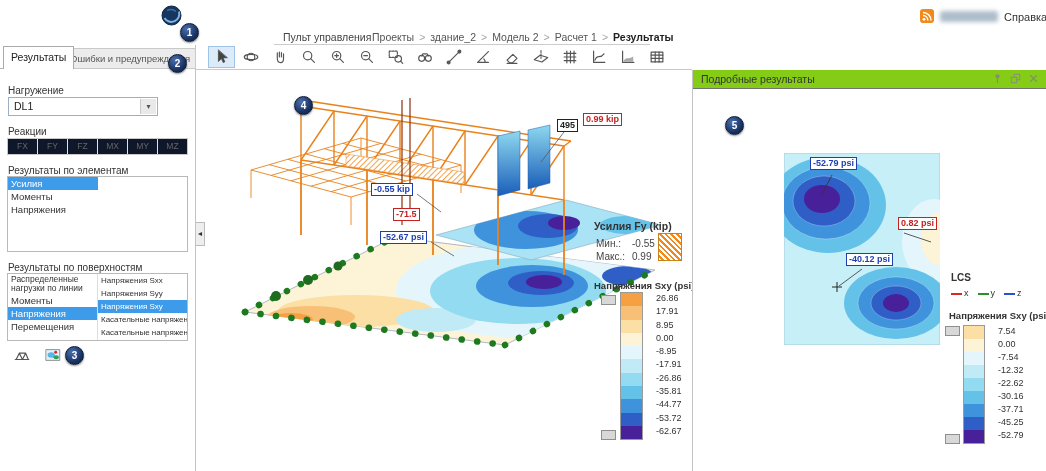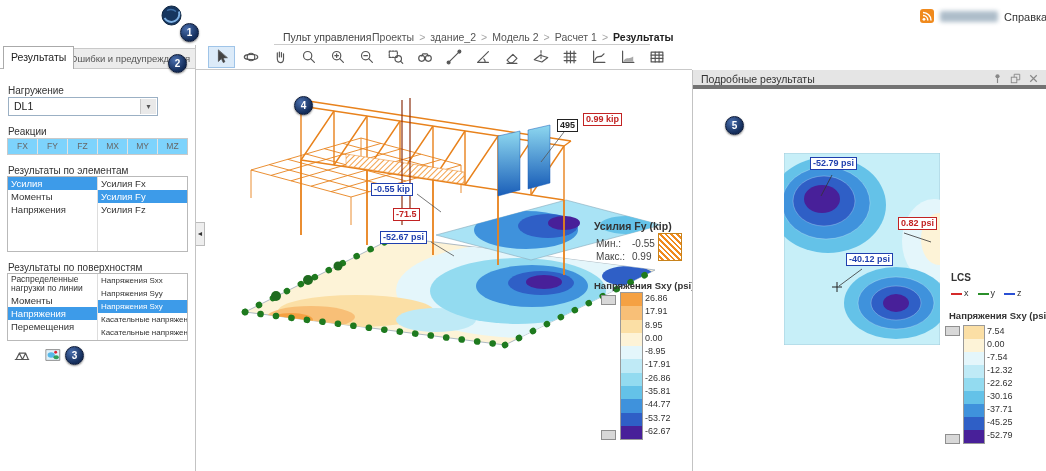--- a/index.html
+++ b/index.html
@@ -30,21 +30,21 @@
   #tab-results{left:3px;top:1px;height:23px;padding:0 7px;background:#fff;border:1px solid #aaa;border-bottom:none;
                z-index:2;font-size:10.5px;line-height:21px;color:#222}
   #tab-errors{left:64px;top:3px;height:21px;padding:0 5px;background:#ececec;border:1px solid #c9c9c9;
               font-size:9.5px;line-height:19px;color:#555}
   .lp-label{position:absolute;left:8px;font-size:10px;color:#333;white-space:nowrap}
   #load-select{position:absolute;left:8px;top:52px;width:150px;height:19px;border:1px solid #9bb0c4;background:#fff;
                box-sizing:border-box;font-size:10.5px;line-height:17px;padding-left:5px;color:#222;cursor:pointer}
   #load-arrow{position:absolute;right:1px;top:1px;width:15px;height:15px;background:#e9e9e9;border-left:1px solid #c8c8c8;
               text-align:center;font-size:8px;line-height:15px;color:#555}
   #reaction-buttons{position:absolute;left:7px;top:93px;width:181px;height:17px;border:1px solid #c9c9c9;
-                    display:flex;box-sizing:border-box;background:#7dd3fc}
+                    display:flex;box-sizing:border-box;background:#0f172a}
   .rx-btn{flex:1;font-size:8.5px;color:#666;text-align:center;line-height:15px;border-right:1px solid #e2e2e2;cursor:pointer}
   .rx-btn:last-child{border-right:none}
   .list-box{position:absolute;left:7px;width:181px;border:1px solid #b9b9b9;box-sizing:border-box;display:flex;background:#fff;overflow:hidden}
   #elem-box{top:131px;height:76px}
   #surf-box{top:228px;height:68px}
   .list-col{width:50%;overflow:hidden}
   .list-col + .list-col{border-left:1px solid #ddd}
   .lrow{font-size:9.5px;line-height:13px;height:13px;padding-left:3px;white-space:nowrap;overflow:hidden;color:#333;cursor:pointer}
   .lrow.small{font-size:8px}
   .lrow.wrap{white-space:normal;height:auto;line-height:9px;padding:1px 0 1px 3px;font-size:8.5px}
@@ -63,30 +63,30 @@
                    background:#eee;border:1px solid #bbb;border-left:none;text-align:center;cursor:pointer}
   .vlabel{position:absolute;font-size:9px;font-weight:bold;background:#fff;border:1px solid;padding:0 2px;
           line-height:11px;white-space:nowrap;z-index:5}
   .vl-blue{color:#1f3fae;border-color:#1f3fae}
   .vl-red{color:#c22222;border-color:#c22222}
   .vl-black{color:#222;border-color:#222}
   .leg-title{position:absolute;font-size:9.5px;font-weight:bold;color:#333;white-space:nowrap}
   .leg-colors{position:absolute;width:21px;border:1px solid #9a9a9a}
   .leg-cell{width:100%}
   .leg-values{position:absolute}
-  .leg-val{font-size:9px;color:#333;padding-left:1px;white-space:nowrap}
+  .leg-val{font-size:9px;color:#333;padding-left:12px;white-space:nowrap}
   .slider{position:absolute;width:13px;height:8px;background:#d8d8d8;border:1px solid #8f8f8f;cursor:pointer}
   #force-legend-rows{position:absolute;left:400px;top:168px;font-size:10px;color:#444}
   #force-legend-rows .fl-lab{display:inline-block;width:36px}
   #force-swatch{position:absolute;left:462px;top:163px;width:22px;height:26px;border:1px solid #c8831c;
     background:repeating-linear-gradient(45deg,#ffffff 0px,#ffffff 2px,#F08A1D 2px,#F08A1D 4px)}
   
   #right-panel{position:absolute;left:692px;top:70px;width:354px;height:401px;background:#fff;
                border-left:1px solid #c3c3c3;box-sizing:border-box}
-  #rp-header{position:absolute;left:0;top:0;width:100%;height:19px;background:#e5e5e5;border-bottom:4px solid #737373;box-sizing:border-box}
+  #rp-header{position:absolute;left:0;top:0;width:100%;height:19px;background:#84cc16;border-bottom:1px solid #737373;box-sizing:border-box}
   #rp-title{position:absolute;left:8px;top:3px;font-size:10.5px;color:#333}
   #panel-window-icons{position:absolute;right:6px;top:2px;display:flex;gap:4px}
   .win-ic{width:14px;height:14px;cursor:pointer;color:#777;font-size:10px;line-height:14px;text-align:center}
   #detail-plot{position:absolute;left:91px;top:83px;width:156px;height:192px}
   #lcs-title{position:absolute;left:258px;top:202px;font-size:10px;font-weight:bold;color:#333}
   #lcs-axes{position:absolute;left:258px;top:218px;display:flex;gap:9px;font-size:9px;color:#333;align-items:center}
   .lcs-dash{display:inline-block;width:11px;height:2px;margin-right:2px;vertical-align:middle}
   
   .callout{position:absolute;width:17px;height:17px;border-radius:50%;
            background:radial-gradient(circle at 35% 30%,#4a6fae,#16305e 65%,#0c1d42);
@@ -136,25 +136,20 @@
       <div class="rx-btn">MX</div>
       <div class="rx-btn">MY</div>
       <div class="rx-btn">MZ</div>
     </div>
   <div class="lp-label" style="top:120px">Результаты по элементам</div>
   <div class="list-box" id="elem-box">
     <div class="list-col" id="elem-cats">
         <div class="lrow sel">Усилия</div>
         <div class="lrow">Моменты</div>
         <div class="lrow">Напряжения</div>
-      </div>
-    <div class="list-col" id="elem-items">
-        <div class="lrow">Усилия Fx</div>
-        <div class="lrow sel">Усилия Fy</div>
-        <div class="lrow">Усилия Fz</div>
       </div>
   </div>
   <div class="lp-label" style="top:217px">Результаты по поверхностям</div>
   <div class="list-box" id="surf-box">
     <div class="list-col" id="surf-cats">
         <div class="lrow wrap">Распределенные нагрузки по линии</div>
         <div class="lrow">Моменты</div>
         <div class="lrow sel">Напряжения</div>
         <div class="lrow">Перемещения</div>
       </div>

